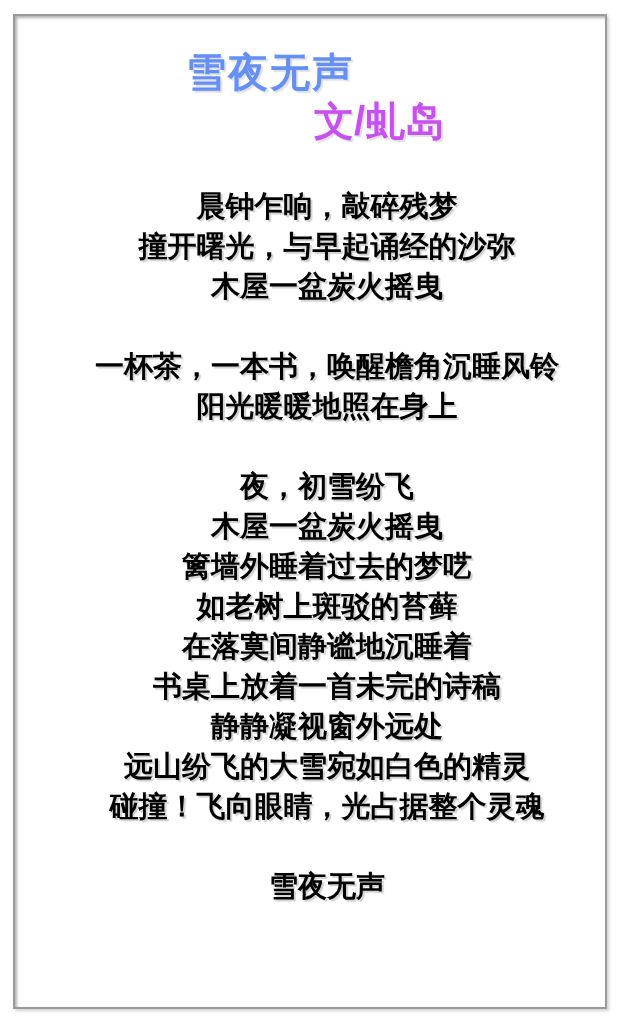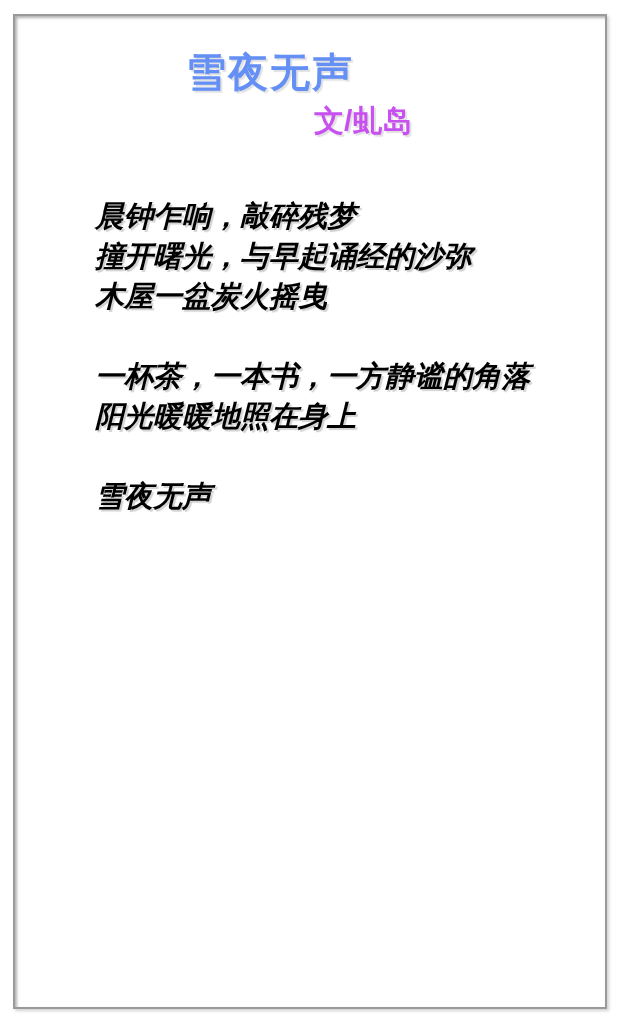--- a/index.html
+++ b/index.html
@@ -9,20 +9,21 @@
     height: 1026px;
     background: #ffffff;
     overflow: hidden;
     font-family: "Liberation Sans", "DejaVu Sans", sans-serif;
   }
   .canvas {
     position: relative;
     width: 627px;
     height: 1026px;
     background: #ffffff;
+    text-align: center;
   }
   .frame {
     position: absolute;
     left: 13px;
     top: 14px;
     width: 590px;
     height: 991px;
     background: #ffffff;
     border: 2px solid #9a9a9a;
     box-shadow:
@@ -40,33 +41,32 @@
     font-weight: bold;
     letter-spacing: 2px;
     color: #648FF5;
     text-shadow: 2px 2px 1px rgba(0,0,0,0.12);
     white-space: nowrap;
   }
   .poem-byline {
     position: absolute;
     left: 314px;
     top: 103px;
-    font-size: 30px;
+    font-size: 40px;
     line-height: 36px;
     font-weight: bold;
     color: #C84FF0;
     text-shadow: 2px 2px 1px rgba(0,0,0,0.12);
     white-space: nowrap;
   }
   .poem-body {
     position: absolute;
     left: 95px;
-    top: 196px;
+    top: 186px;
     color: #000000;
-    font-style: italic;
   }
   .stanza {
     margin: 0 0 40px 0;
   }
   .stanza:last-child {
     margin-bottom: 0;
   }
   .poem-line {
     font-size: 29px;
     line-height: 40px;
@@ -88,23 +88,34 @@
 
   <div class="poem-body">
 
     <div class="stanza">
       <div class="poem-line">晨钟乍响，敲碎残梦</div>
       <div class="poem-line">撞开曙光，与早起诵经的沙弥</div>
       <div class="poem-line">木屋一盆炭火摇曳</div>
     </div>
 
     <div class="stanza">
-      <div class="poem-line">一杯茶，一本书，一方静谧的角落</div>
+      <div class="poem-line">一杯茶，一本书，唤醒檐角沉睡风铃</div>
       <div class="poem-line">阳光暖暖地照在身上</div>
     </div>
 
+    <div class="stanza">
+      <div class="poem-line">夜，初雪纷飞</div>
+      <div class="poem-line">木屋一盆炭火摇曳</div>
+      <div class="poem-line">篱墙外睡着过去的梦呓</div>
+      <div class="poem-line">如老树上斑驳的苔藓</div>
+      <div class="poem-line">在落寞间静谧地沉睡着</div>
+      <div class="poem-line">书桌上放着一首未完的诗稿</div>
+      <div class="poem-line">静静凝视窗外远处</div>
+      <div class="poem-line">远山纷飞的大雪宛如白色的精灵</div>
+      <div class="poem-line">碰撞！飞向眼睛，光占据整个灵魂</div>
+    </div>
 
     <div class="stanza">
       <div class="poem-line">雪夜无声</div>
     </div>
 
   </div>
 </div>
 
 </body></html>

